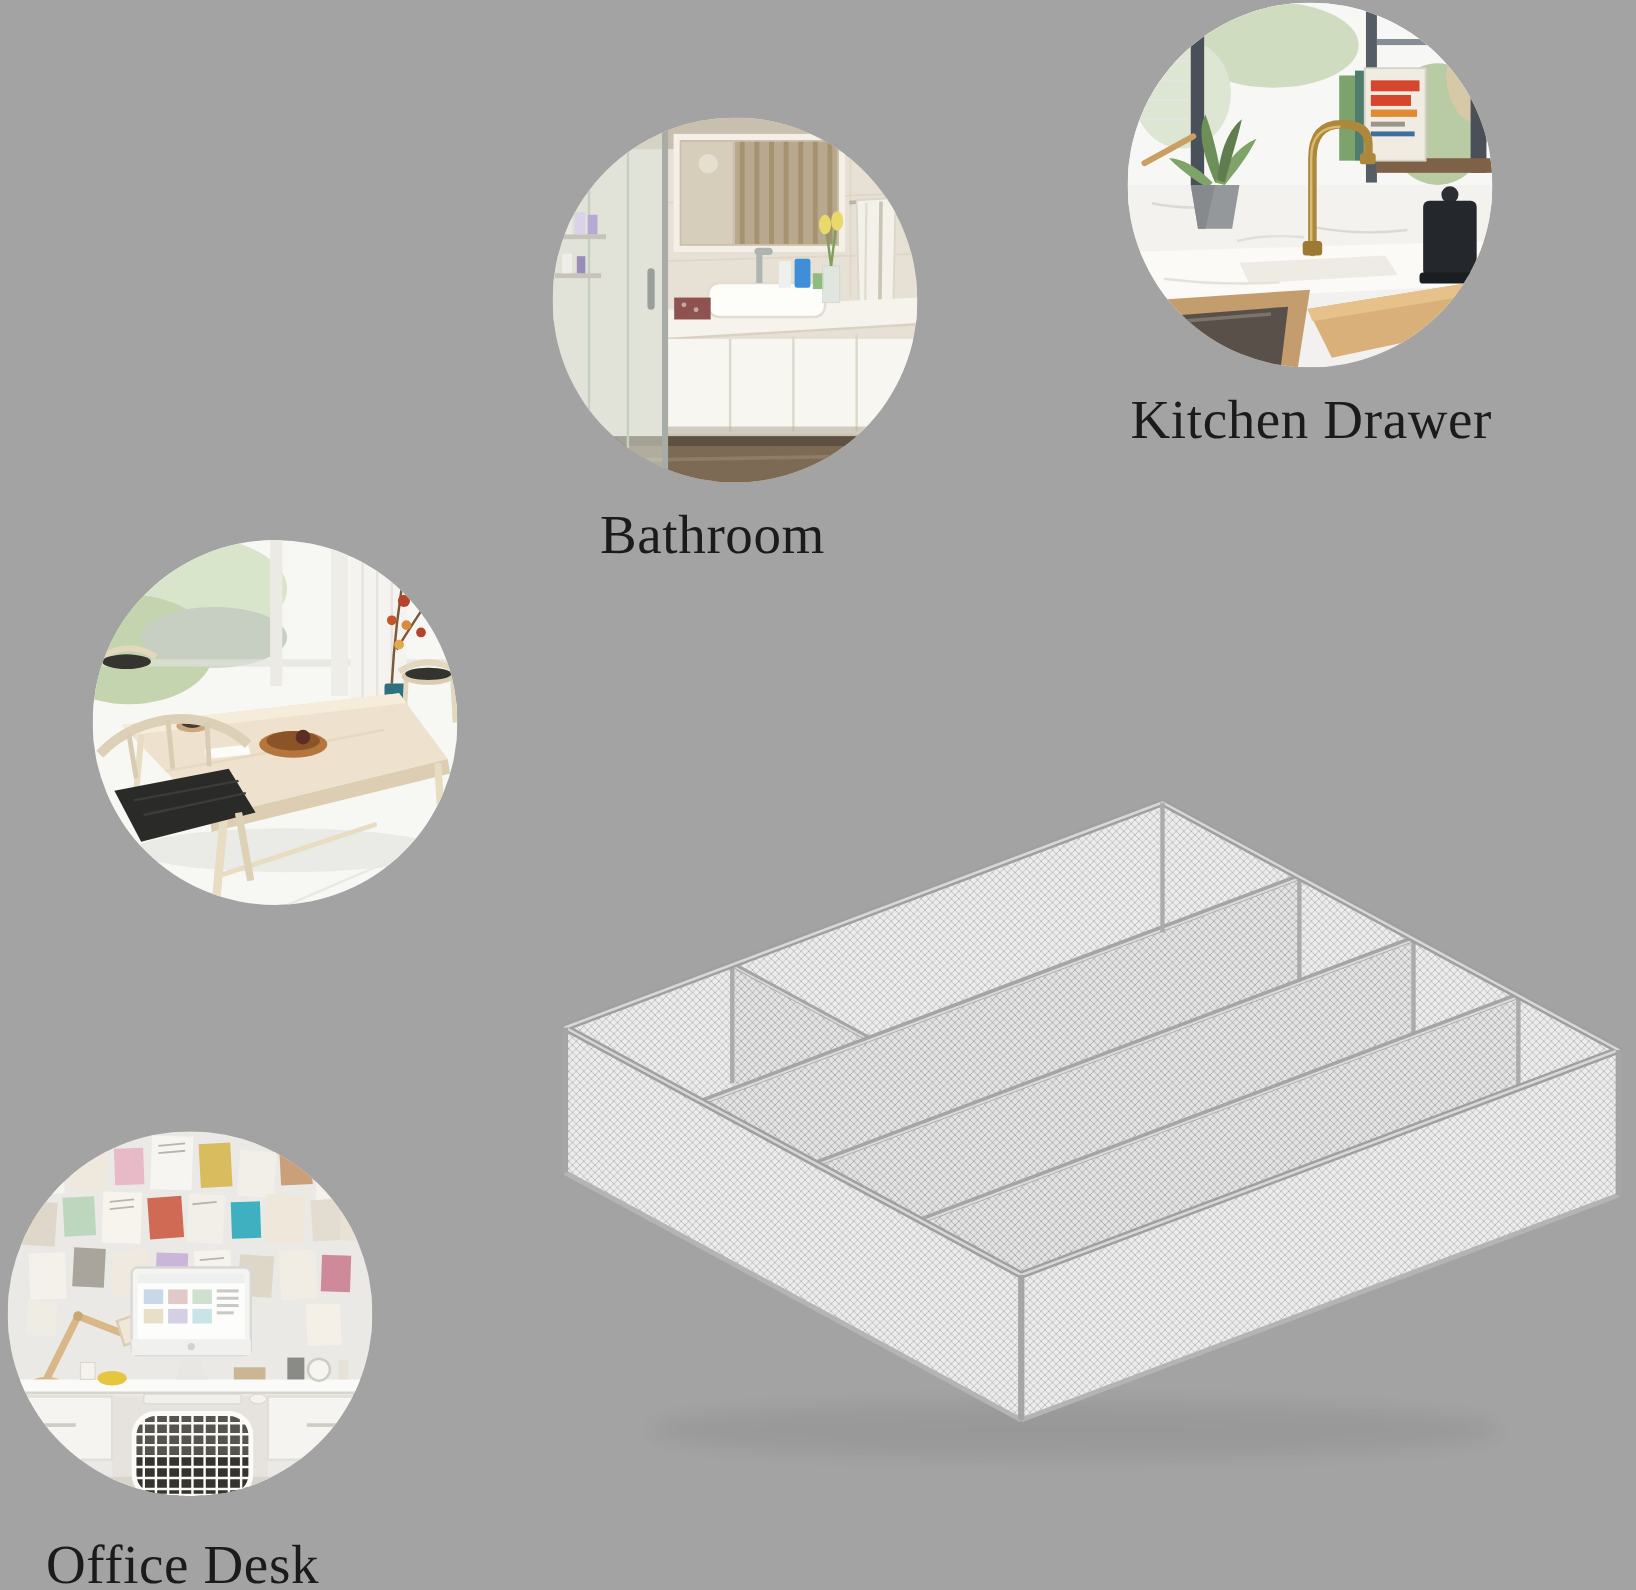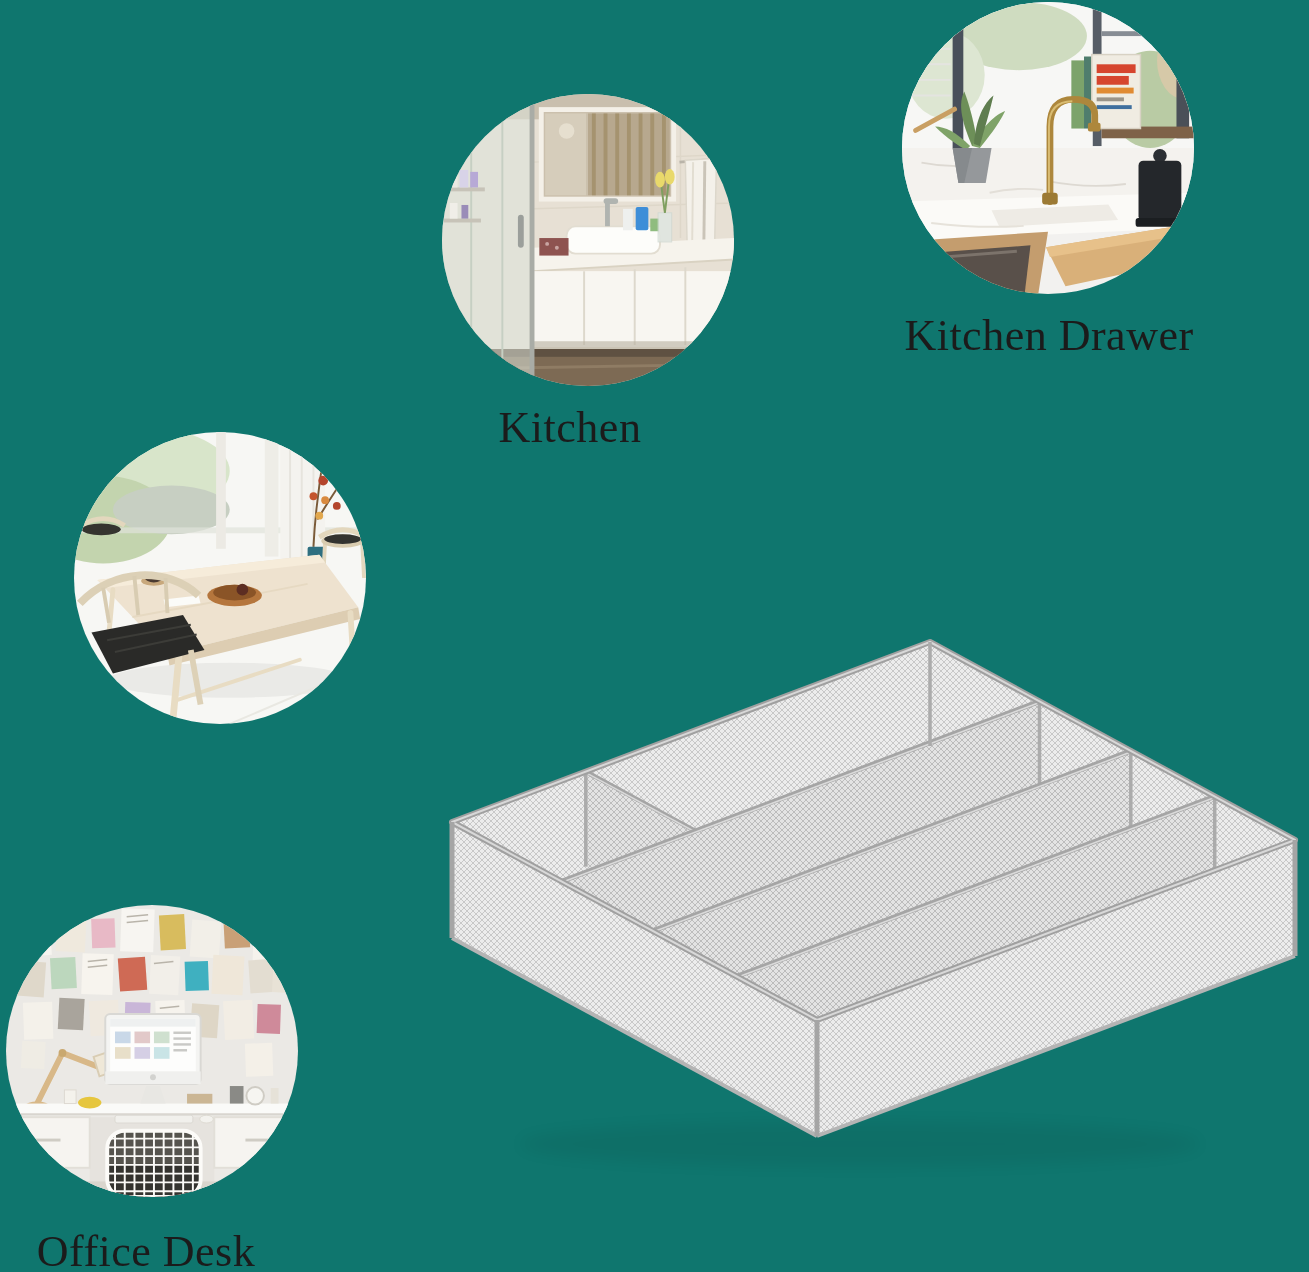--- a/index.html
+++ b/index.html
@@ -1,16 +1,16 @@
 <!DOCTYPE html>
 <html><head>
 <meta charset="utf-8">
 <style>
   html,body{margin:0;padding:0;background:#ffffff;}
-  #canvas{position:relative;width:1309px;height:1272px;background:#0f766e;overflow:hidden;
+  #canvas{position:relative;width:1309px;height:1272px;background:#a3a3a3;overflow:hidden;
           font-family:"Liberation Serif","DejaVu Serif",serif;}
   .circle{position:absolute;width:292px;height:292px;border-radius:50%;overflow:hidden;}
   .circle svg{display:block;width:100%;height:100%;}
   .caption{position:absolute;width:340px;text-align:center;font-size:44px;color:#1b1b1b;
            white-space:nowrap;letter-spacing:0.5px;}
   .traybox{position:absolute;left:440px;top:632px;width:860px;height:548px;}
 </style>
 </head>
 <body>
 
@@ -168,21 +168,21 @@
         <rect x="2" y="96" width="42" height="4" fill="#c7c3b8"></rect>
         <rect x="6" y="74" width="10" height="22" fill="#ece9e2"></rect>
         <rect x="18" y="78" width="9" height="18" fill="#d8d3e8"></rect>
         <rect x="29" y="80" width="8" height="16" fill="#b7a9d6"></rect>
         <rect x="2" y="128" width="38" height="4" fill="#c7c3b8"></rect>
         <rect x="8" y="112" width="8" height="16" fill="#f0eee8"></rect>
         <rect x="20" y="114" width="7" height="14" fill="#9a8cb8"></rect>
       </g>
     </svg>
   </div>
-  <div class="caption" style="left:400px;top:402px;">Kitchen</div>
+  <div class="caption" style="left:400px;top:402px;">Bathroom</div>
 
   <div class="circle" style="left:74px;top:432px;">
     <svg viewBox="0 0 300 300" preserveAspectRatio="xMidYMid slice">
       <rect width="300" height="300" fill="#f7f7f4"></rect>
       <g>
         <ellipse cx="70" cy="40" rx="90" ry="45" fill="#d8e5ca"></ellipse>
         <ellipse cx="30" cy="90" rx="70" ry="45" fill="#c3d4ae"></ellipse>
         <ellipse cx="100" cy="80" rx="60" ry="25" fill="#c7cfc2"></ellipse>
         <rect x="0" y="98" width="300" height="6" fill="#dfe3da" opacity="0.7"></rect>
         <rect x="146" y="0" width="10" height="120" fill="#eceae4"></rect>

